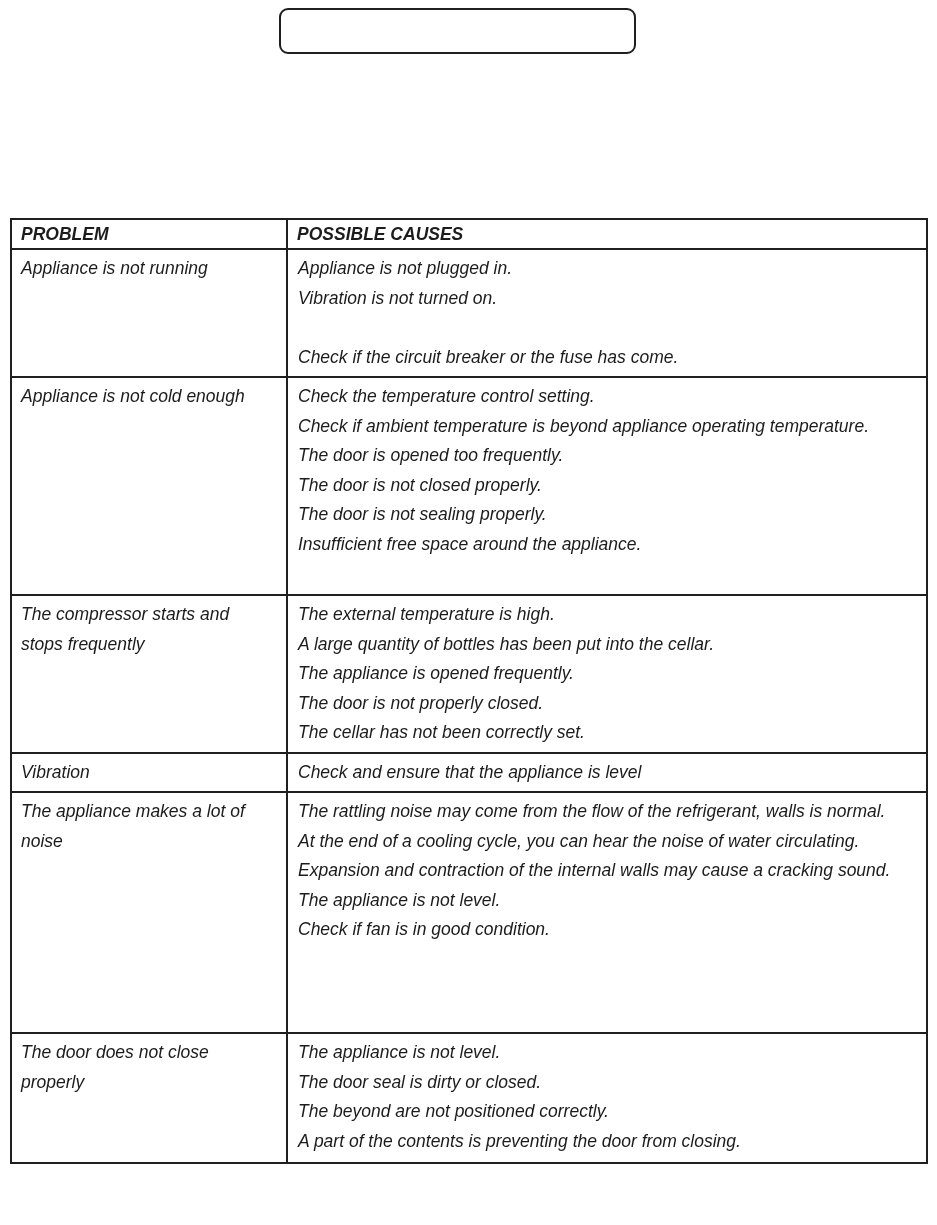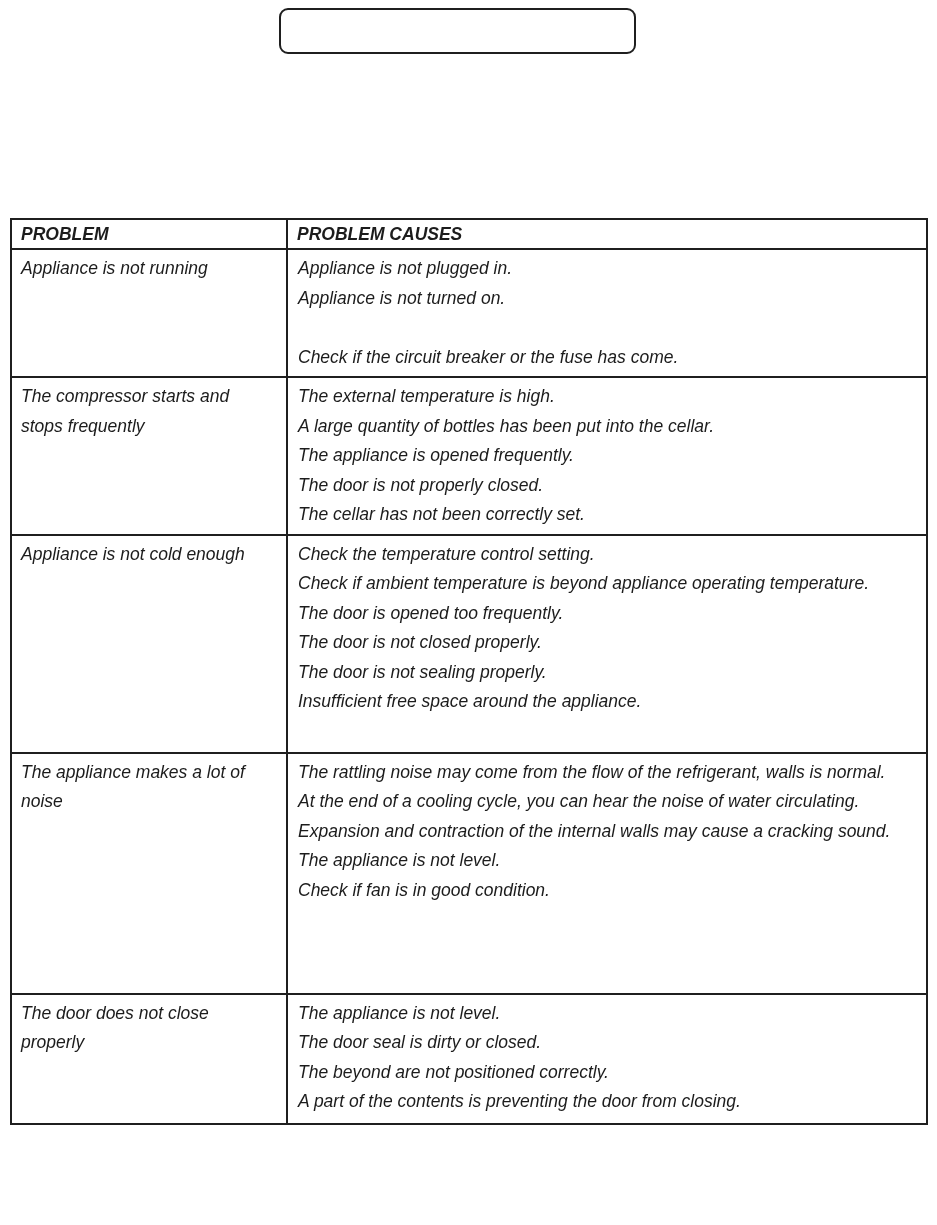--- a/index.html
+++ b/index.html
@@ -74,59 +74,65 @@
 </div>
 
 <table class="trouble">
   <colgroup>
     <col class="c-problem">
     <col class="c-causes">
   </colgroup>
   <thead>
     <tr style="height:30px;margin-top:24px;">
       <th>PROBLEM</th>
-      <th>PROBLEM CAUSES</th>
+      <th>POSSIBLE CAUSES</th>
     </tr>
   </thead>
   <tbody>
 
     <tr style="height:117px;">
       <td class="problem">Appliance is not running</td>
       <td class="causes">
         <p class="cause-line">Appliance is not plugged in.</p>
-        <p class="cause-line">Appliance is not turned on.</p>
+        <p class="cause-line">Vibration is not turned on.</p>
         <p class="cause-line faded"></p>
         <p class="cause-line">Check if the circuit breaker or the fuse has come.</p>
-      </td>
-    </tr>
-
-    <tr style="height:151px;">
-      <td class="problem">The compressor starts and stops frequently</td>
-      <td class="causes">
-        <p class="cause-line">The external temperature is high.</p>
-        <p class="cause-line">A large quantity of bottles has been put into the cellar.</p>
-        <p class="cause-line">The appliance is opened frequently.</p>
-        <p class="cause-line">The door is not properly closed.</p>
-        <p class="cause-line">The cellar has not been correctly set.</p>
       </td>
     </tr>
 
     <tr style="height:218px;">
       <td class="problem">Appliance is not cold enough</td>
       <td class="causes">
         <p class="cause-line">Check the temperature control setting.</p>
         <p class="cause-line">Check if ambient temperature is beyond appliance operating temperature.</p>
         <p class="cause-line">The door is opened too frequently.</p>
         <p class="cause-line">The door is not closed properly.</p>
         <p class="cause-line">The door is not sealing properly.</p>
         <p class="cause-line">Insufficient free space around the appliance.</p>
       </td>
     </tr>
 
+    <tr style="height:151px;">
+      <td class="problem">The compressor starts and stops frequently</td>
+      <td class="causes">
+        <p class="cause-line">The external temperature is high.</p>
+        <p class="cause-line">A large quantity of bottles has been put into the cellar.</p>
+        <p class="cause-line">The appliance is opened frequently.</p>
+        <p class="cause-line">The door is not properly closed.</p>
+        <p class="cause-line">The cellar has not been correctly set.</p>
+      </td>
+    </tr>
 
+
+    <tr style="height:31px;">
+      <td class="problem">Vibration</td>
+      <td class="causes">
+        <p class="cause-line">Check and ensure that the appliance is level</p>
+      </td>
+    </tr>
 
     <tr style="height:241px;">
       <td class="problem">The appliance makes a lot of noise</td>
       <td class="causes">
         <p class="cause-line">The rattling noise may come from the flow of the refrigerant, walls is normal.</p>
         <p class="cause-line">At the end of a cooling cycle, you can hear the noise of water circulating.</p>
         <p class="cause-line">Expansion and contraction of the internal walls may cause a cracking sound.</p>
         <p class="cause-line">The appliance is not level.</p>
         <p class="cause-line">Check if fan is in good condition.</p>
       </td>

